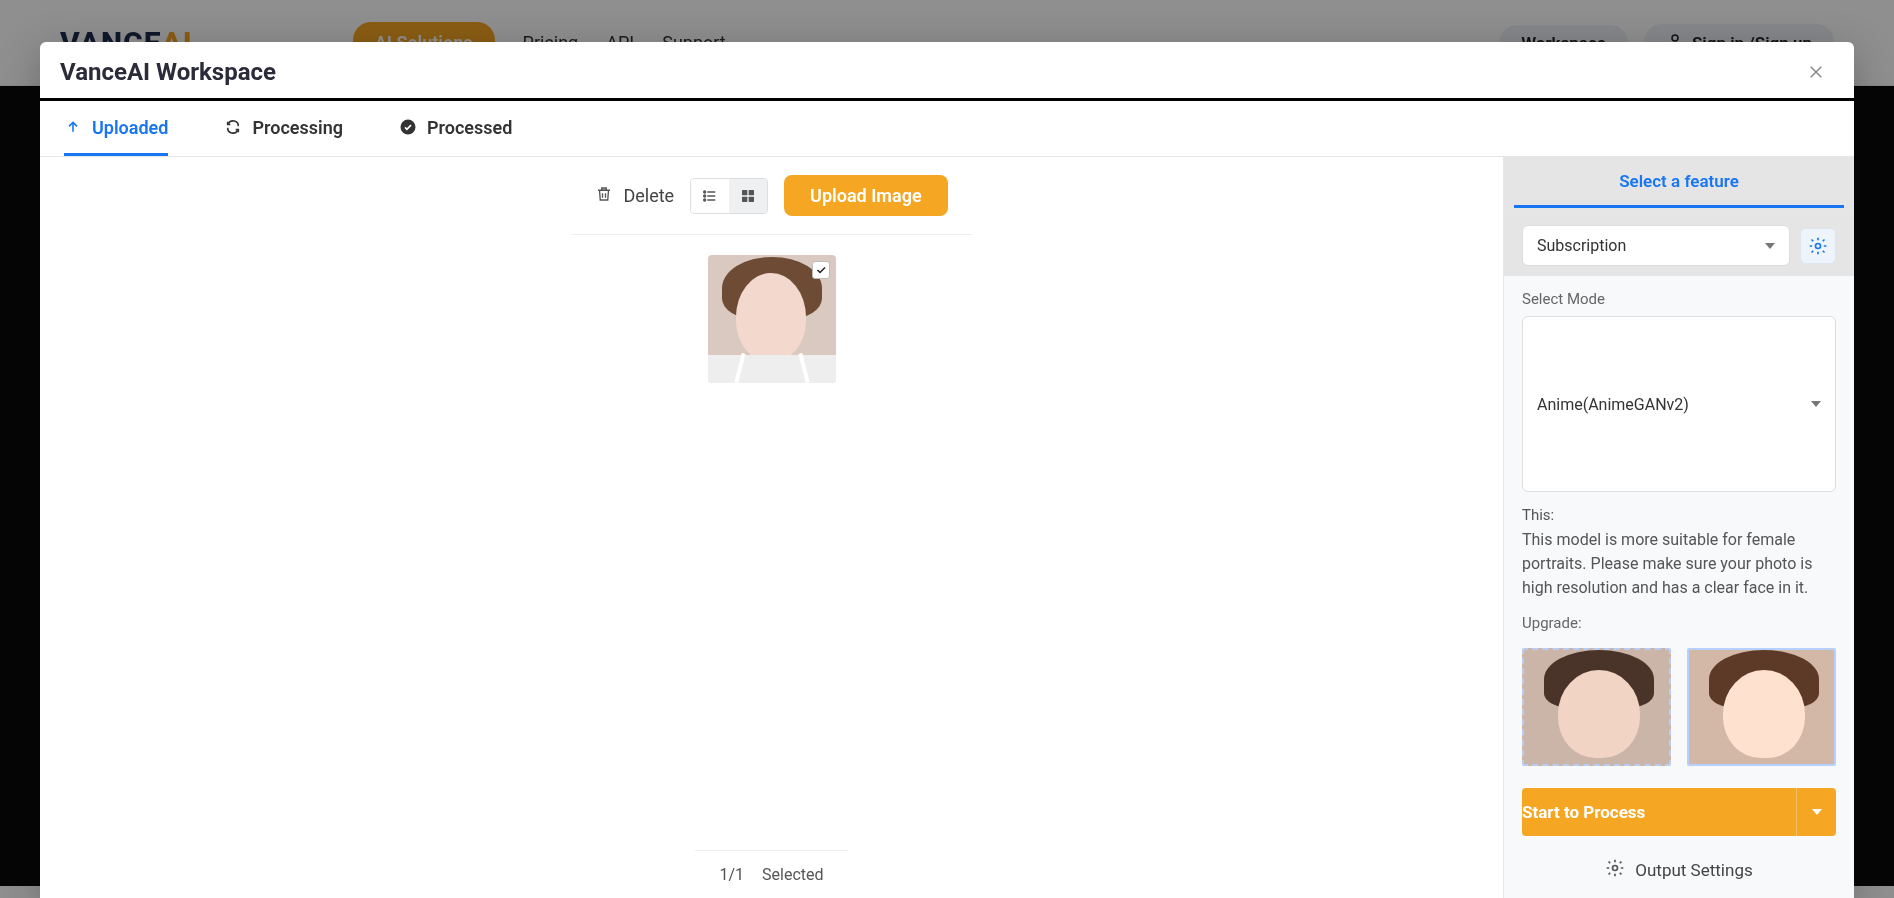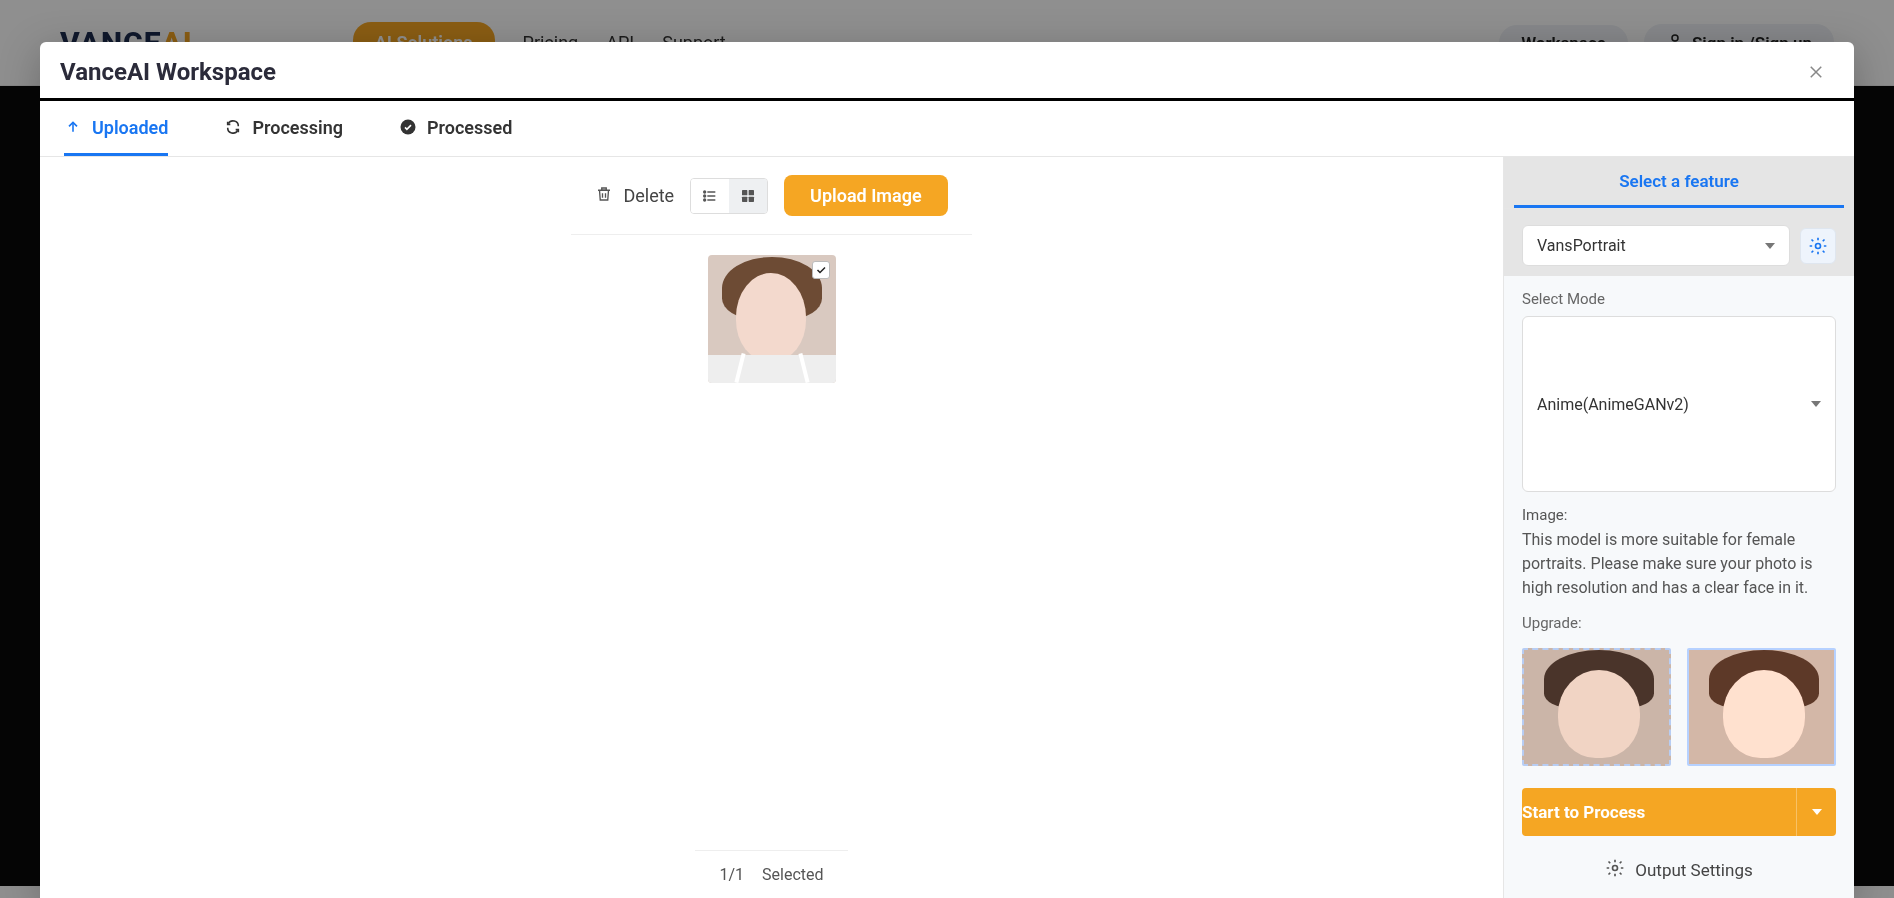--- a/index.html
+++ b/index.html
@@ -323,40 +323,40 @@
     </div>
 
     <div class="right-pane">
       <div class="feature-tabs">
         <div class="feature-tab active">Select a feature</div>
       </div>
 
       <div class="rp-section">
         <div class="select-row">
           <div class="select-box">
-            <span>VansPortrait</span>
+            <span>Subscription</span>
             <span class="chev"></span>
           </div>
           <div class="gear-square">
             <svg width="20" height="20" viewBox="0 0 24 24" fill="none" stroke="#1976f2" stroke-width="2">
                 <circle cx="12" cy="12" r="3"></circle>
                 <path d="M12 2v3M12 19v3M4.2 4.2l2.1 2.1M17.7 17.7l2.1 2.1M2 12h3M19 12h3M4.2 19.8l2.1-2.1M17.7 6.3l2.1-2.1"></path>
               </svg>
           </div>
         </div>
       </div>
 
       <div class="rp-body">
         <div class="label-sm">Select Mode</div>
         <div class="select-box" style="background:#fff;">
           <span>Anime(AnimeGANv2)</span>
           <span class="chev"></span>
         </div>
 
-        <div class="note-head">Image:</div>
+        <div class="note-head">This:</div>
         <div class="note-body">This model is more suitable for female portraits. Please make sure your photo is high resolution and has a clear face in it.</div>
 
         <div class="label-sm" style="margin-top:14px">Upgrade:</div>
         <div class="samples-row">
           <div class="sample-card">
             <div style="position:absolute;left:20px;top:0;width:110px;height:58px;background:#4a342a;border-radius:60% 60% 30% 30%;"></div>
             <div style="position:absolute;left:34px;top:20px;width:82px;height:88px;background:#f1d4c4;border-radius:50% 50% 46% 46%;"></div>
           </div>
           <div class="sample-card after">
             <div style="position:absolute;left:20px;top:0;width:110px;height:58px;background:#5a3d30;border-radius:60% 60% 30% 30%;"></div>

